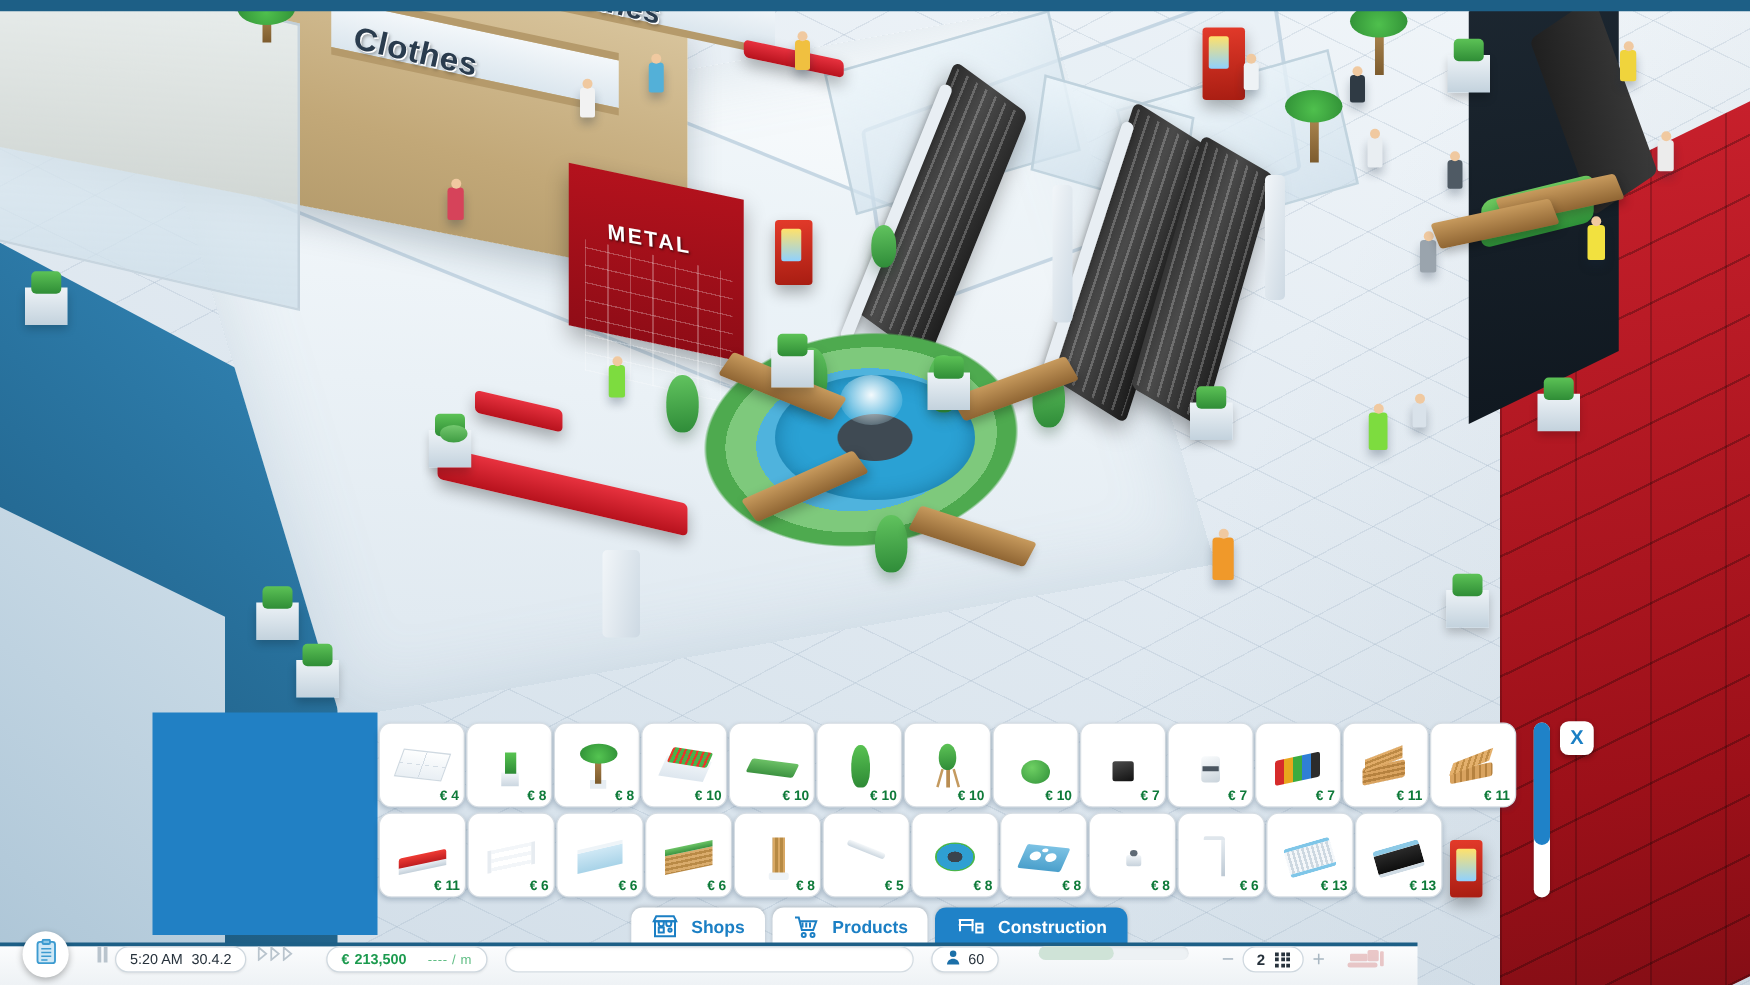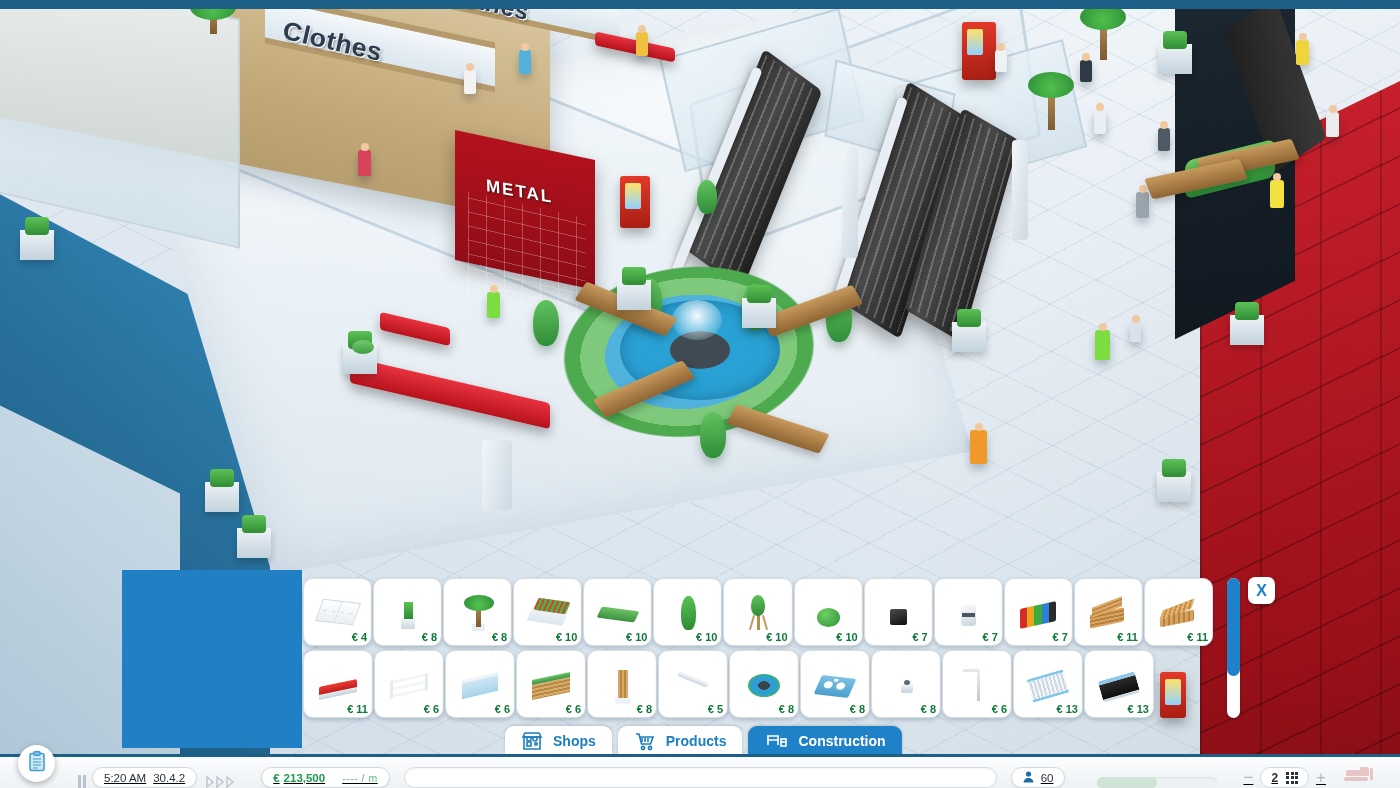--- a/index.html
+++ b/index.html
@@ -325,24 +325,24 @@
     height:29px; display:flex; align-items:center; gap:10px; padding:0 16px;
     background:#fff; border-radius:9px 9px 0 0; color:#1b7fc4;
     font-size:14px; font-weight:700; cursor:pointer;
     box-shadow:0 -1px 3px rgba(0,0,0,.15);
   }
   .tab.active { background:#1f82c8; color:#fff; }
   .tab svg { display:block; }
 
   
   .statusbar {
-    position:absolute; left:0; bottom:0; width:1400px; height:34px;
+    position:absolute; left:0; bottom:0; width:1134px; height:34px;
     background:linear-gradient(180deg,#fbfcfd,#eef2f5);
     border-top:3px solid #1d5f86;
-    display:flex; align-items:flex-end;text-decoration:underline;
+    display:flex; align-items:flex-start;
   }
   .pill {
     height:21px; background:#fff; border:1px solid #cfd8df; border-radius:11px;
     display:flex; align-items:center; gap:7px; padding:0 11px;
     font-size:11.5px; color:#27323c; box-shadow:0 1px 2px rgba(0,0,0,.08);
     white-space:nowrap;
   }
   .clip-btn {
     position:absolute; left:18px; bottom:6px; width:37px; height:37px; border-radius:50%;
     background:#fff; box-shadow:0 2px 6px rgba(0,0,0,.3);

